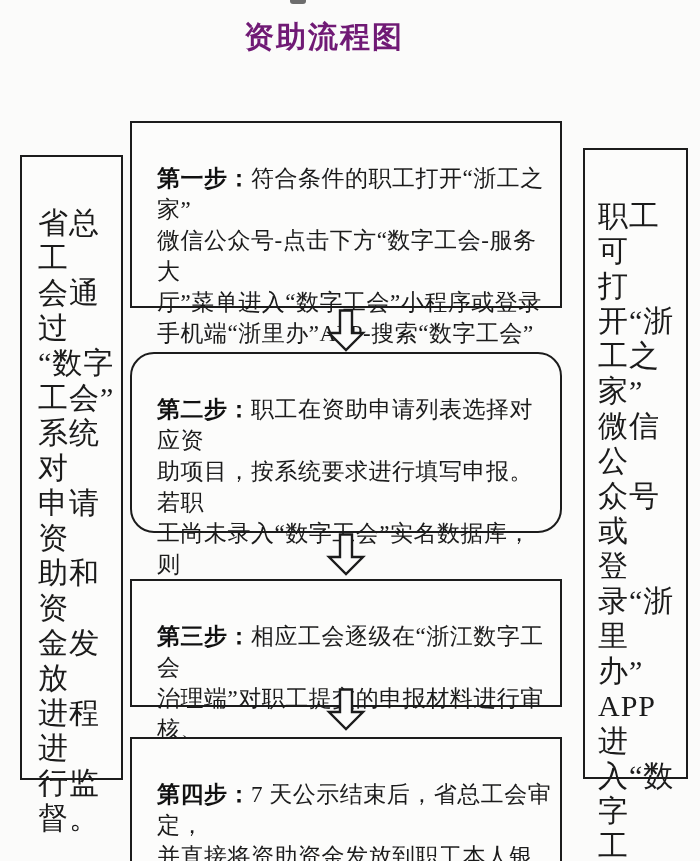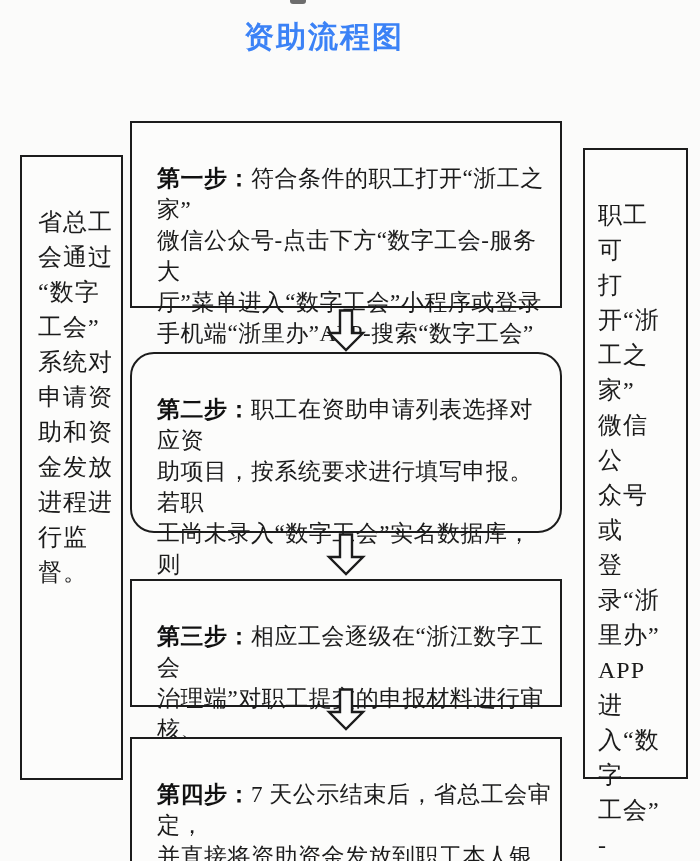--- a/index.html
+++ b/index.html
@@ -15,39 +15,39 @@
     color: #1b1b1b;
     overflow: hidden;
   }
   .title {
     position: absolute;
     top: 17px; left: 0; width: 648px;
     text-align: center;
     font-size: 30px;
     font-weight: bold;
     letter-spacing: 2px;
-    color: #3b82f6;
+    color: #701a75;
   }
   .artifact {
     position: absolute;
     top: 0; left: 290px;
     width: 16px; height: 4px;
     background: #4a4a4a;
     border-radius: 0 0 3px 3px;
     opacity: .8;
   }
   .box {
     position: absolute;
     box-sizing: border-box;
     border: 2px solid #1c1c1c;
     background: #fcfcfb;
     white-space: pre-line;
   }
   .side-note {
-    font-size: 24px;
+    font-size: 30px;
     line-height: 35px;
     letter-spacing: 1px;
   }
   .left-note  { left: 20px;  top: 155px; width: 103px; height: 625px; padding: 13px 0 0 16px; }
   .right-note { left: 583px; top: 148px; width: 105px; height: 631px; padding: 13px 16px 0 13px; }
   .step {
     left: 130px;
     width: 432px;
     font-size: 23px;
     line-height: 31px;

